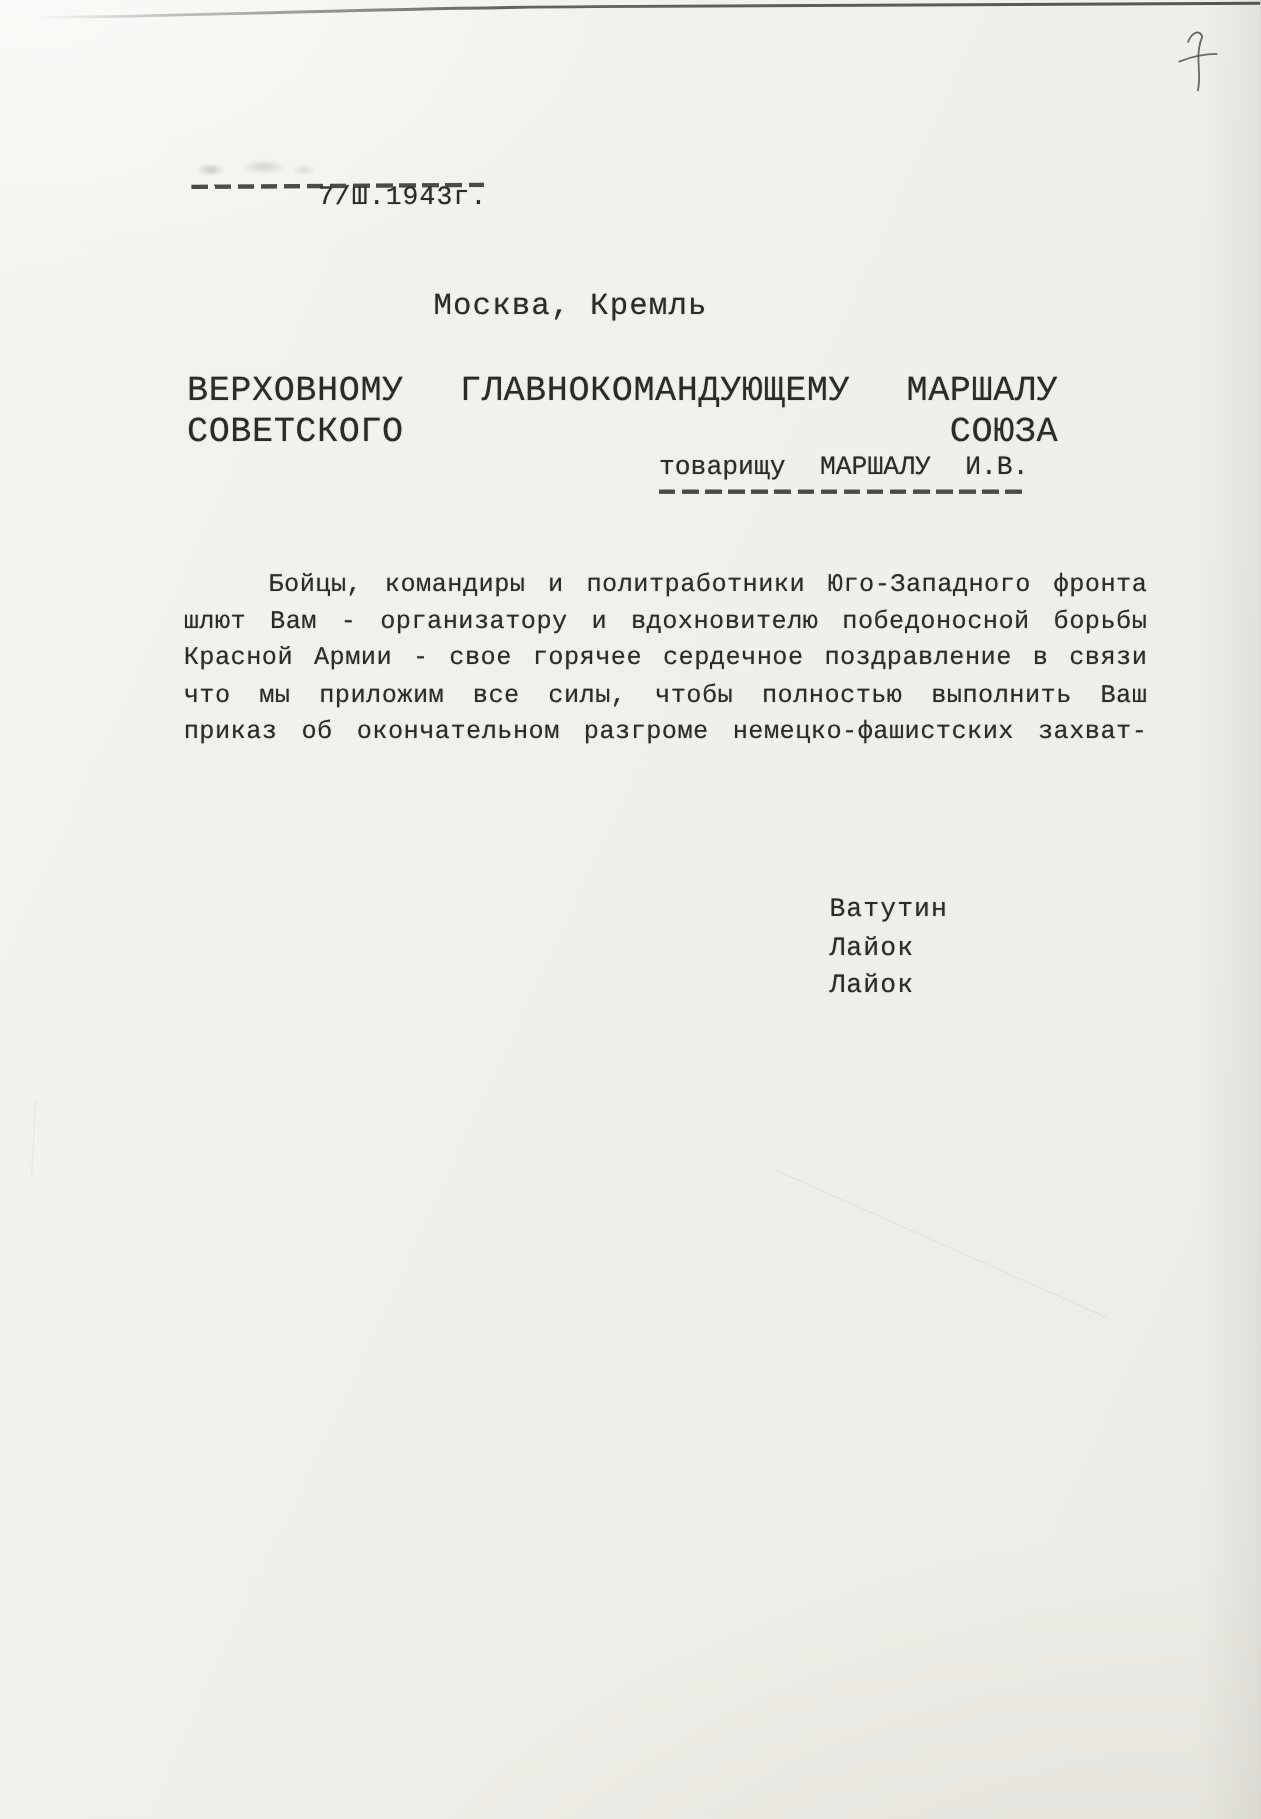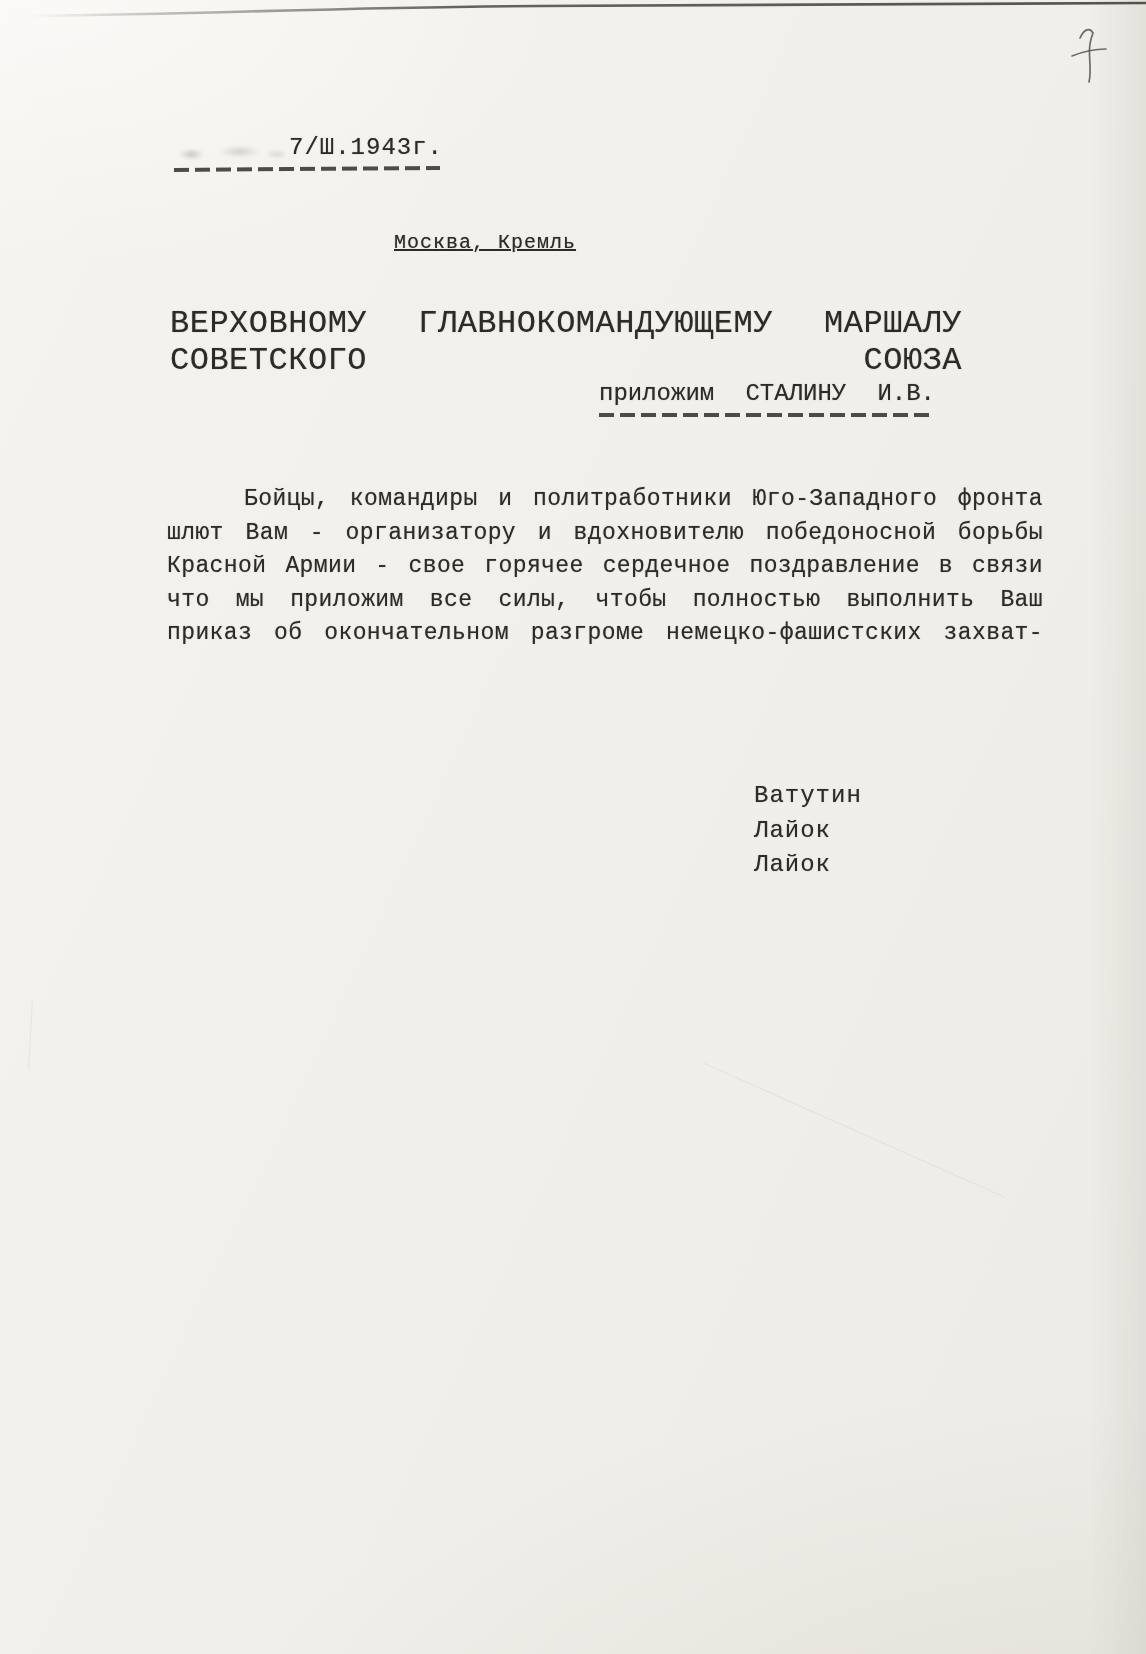--- a/index.html
+++ b/index.html
@@ -15,20 +15,21 @@
     background:
       radial-gradient(1400px 700px at 90% 110%, rgba(186,182,173,.22), transparent 60%),
       radial-gradient(1000px 500px at 2% 0%, rgba(255,255,255,.55), transparent 55%),
       linear-gradient(90deg, rgba(0,0,0,0) 95%, rgba(110,106,100,.10) 100%),
       linear-gradient(115deg,#f5f3ee 0%,#f1efe9 55%,#edebe5 100%);
     overflow:hidden;
   }
   .ink{
     color:#2d2b27;
     text-shadow:0 0 1px rgba(45,43,39,.5);
+    margin-top:32px;
   }
   .abs{position:absolute;}
   .jl{text-align:justify;text-align-last:justify;}
 
   .top-edge{position:absolute;left:0;top:0;width:1146px;height:22px;}
 
   .date-line{
     left:289px;top:134px;
     font-size:24px;letter-spacing:1px;
   }
@@ -41,21 +42,21 @@
     left:178px;top:140px;width:112px;height:26px;
     background:
       radial-gradient(18px 8px at 12% 55%, rgba(88,86,80,.30), transparent 70%),
       radial-gradient(30px 9px at 55% 45%, rgba(88,86,80,.22), transparent 70%),
       radial-gradient(16px 7px at 88% 55%, rgba(88,86,80,.18), transparent 70%);
     filter:blur(1.5px);
   }
 
   .place-line{
     left:394px;top:231px;
-    font-size:20px;letter-spacing:1px;text-decoration:underline;
+    font-size:28px;letter-spacing:1px;
   }
 
   .addressee-title{
     left:170px;top:305px;width:792px;
     font-size:32px;letter-spacing:.5px;
   }
 
   .addressee-name{
     left:599px;top:380px;width:336px;
     font-size:24px;
@@ -119,21 +120,21 @@
   <div class="abs erased-smudge"></div>
 
   <div class="abs ink date-line">7/Ш.1943г.</div>
   <div class="abs date-underline"></div>
 
   <div class="abs ink place-line">Москва, Кремль</div>
 
   <div class="abs ink jl addressee-title">ВЕРХОВНОМУ ГЛАВНОКОМАНДУЮЩЕМУ МАРШАЛУ СОВЕТСКОГО СОЮЗА</div>
 
   <div class="abs addressee-name">
-    <div class="ink jl">приложим СТАЛИНУ И.В.</div>
+    <div class="ink jl">товарищу МАРШАЛУ И.В.</div>
     <div class="addressee-underline"></div>
   </div>
 
   <div class="abs ink letter-body">
     <div class="body-line jl first">Бойцы, командиры и политработники Юго-Западного фронта</div>
     <div class="body-line jl">шлют Вам - организатору и вдохновителю победоносной борьбы</div>
     <div class="body-line jl">Красной Армии - свое горячее сердечное поздравление в связи</div>
     <div class="body-line jl">что мы приложим все силы, чтобы полностью выполнить Ваш</div>
     <div class="body-line jl">приказ об окончательном разгроме немецко-фашистских захват-</div>
   </div>

